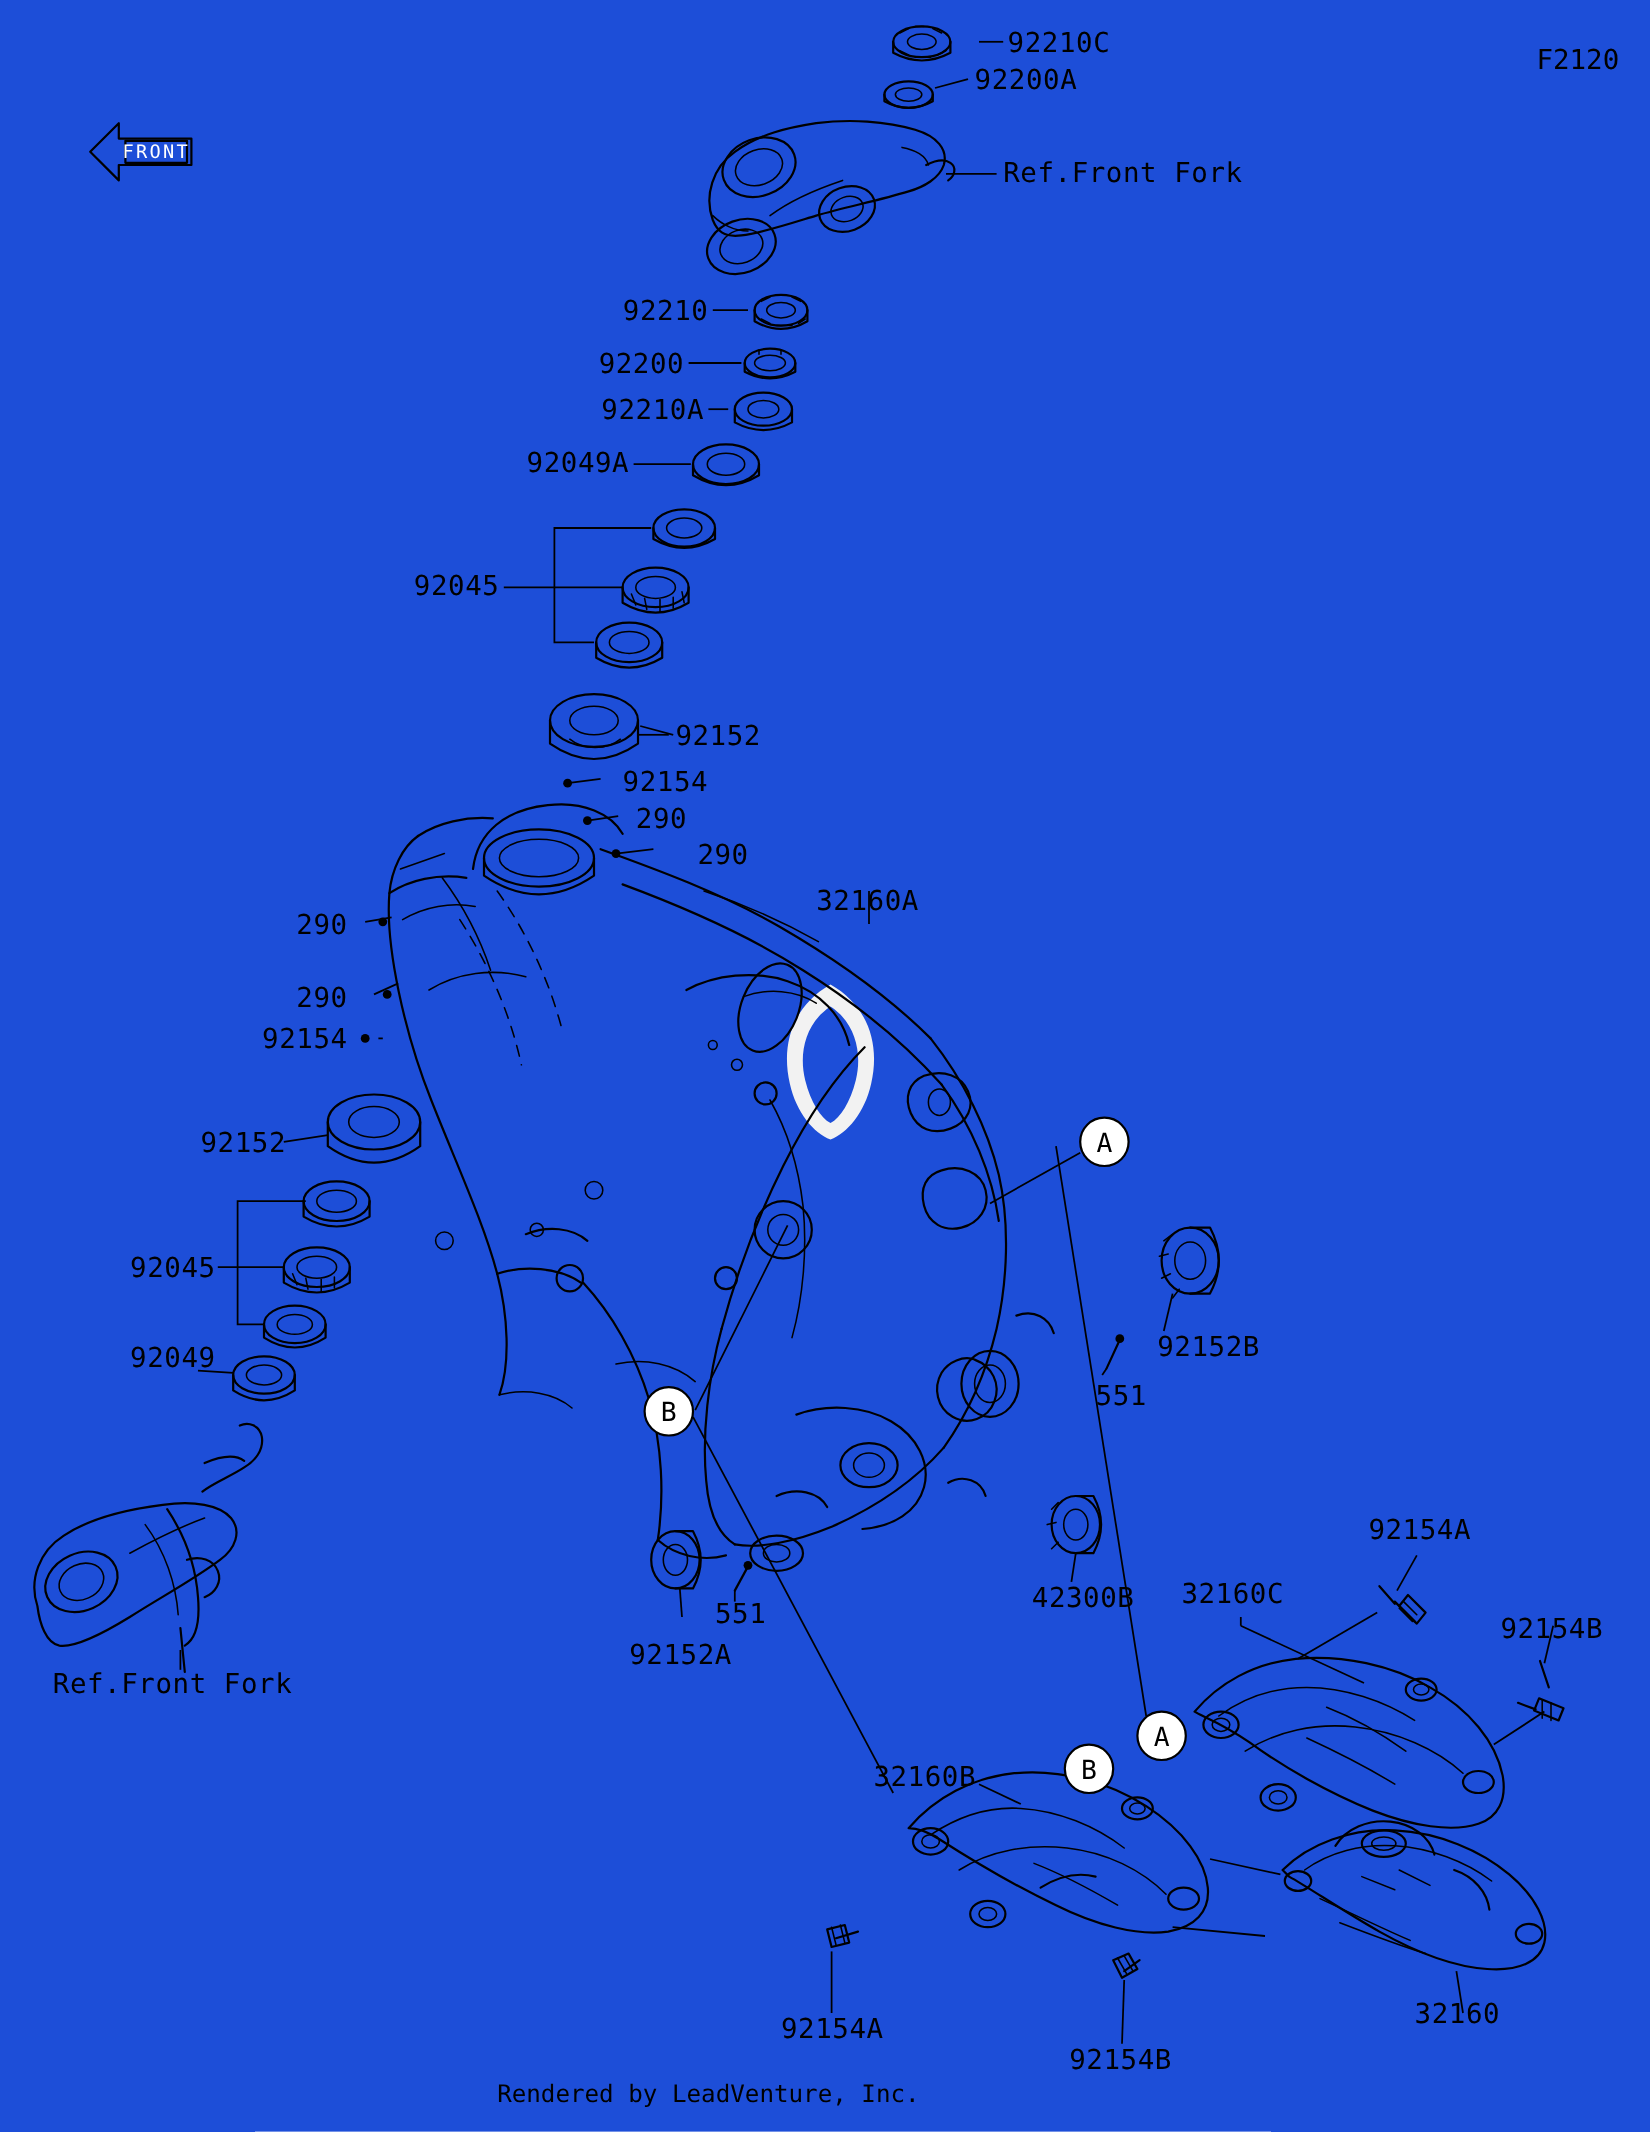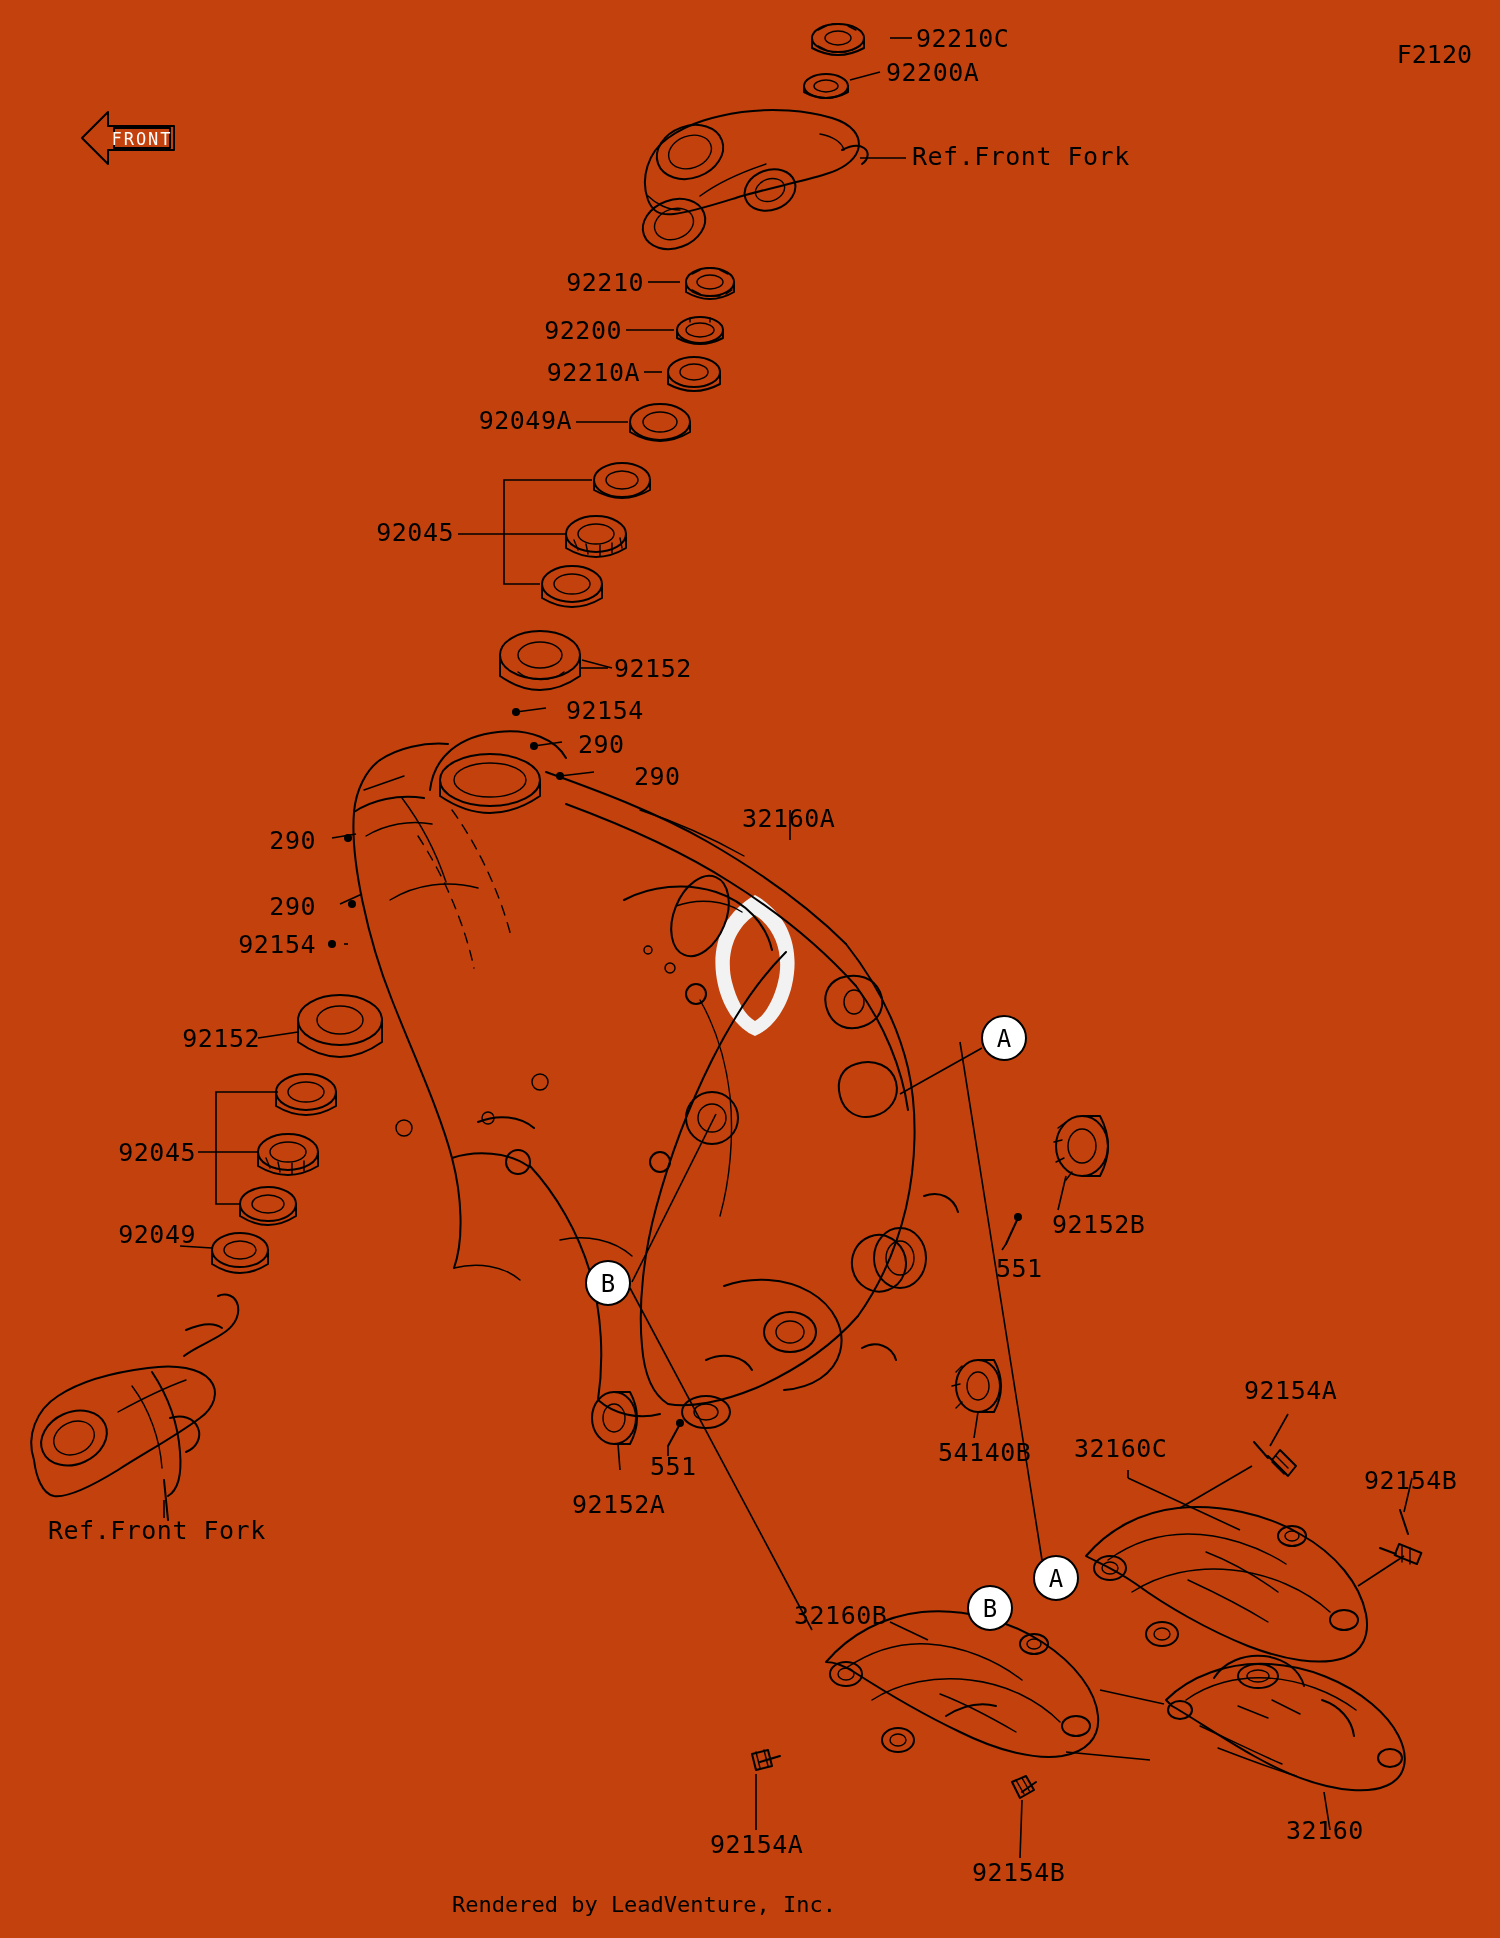--- a/index.html
+++ b/index.html
@@ -9,21 +9,21 @@
   }
   body {
     font-family: "DejaVu Sans Mono", "Liberation Mono", monospace;
     color: #000000;
   }
   #page {
     position: relative;
     width: 1500px;
     height: 1938px;
     overflow: hidden;
-    background: #c2410c;
+    background: #1d4ed8;
   }
   .lbl {
     position: absolute;
     font-family: "DejaVu Sans Mono", "Liberation Mono", monospace;
     font-size: 25px;
     letter-spacing: 0.5px;
     color: #000;
     white-space: nowrap;
     line-height: 1;
   }
@@ -511,21 +511,21 @@
   <div class="lbl r" style="left:200px; top:932px; width:116px;">92154</div>
   <div class="lbl" style="left:742px; top:806px;">32160A</div>
   <div class="lbl r" style="left:168px; top:1026px; width:92px;">92152</div>
   <div class="lbl r" style="left:62px;  top:1140px; width:134px;">92045</div>
   <div class="lbl r" style="left:78px;  top:1222px; width:118px;">92049</div>
   <div class="lbl" style="left:48px;  top:1518px;">Ref.Front Fork</div>
   <div class="lbl" style="left:1052px; top:1212px;">92152B</div>
   <div class="lbl" style="left:996px; top:1256px;">551</div>
   <div class="lbl" style="left:650px; top:1454px;">551</div>
   <div class="lbl" style="left:572px; top:1492px;">92152A</div>
-  <div class="lbl" style="left:938px; top:1440px;">54140B</div>
+  <div class="lbl" style="left:938px; top:1440px;">42300B</div>
   <div class="lbl" style="left:1244px; top:1378px;">92154A</div>
   <div class="lbl" style="left:1364px; top:1468px;">92154B</div>
   <div class="lbl" style="left:1074px; top:1436px;">32160C</div>
   <div class="lbl" style="left:794px; top:1590px;margin-top:13px;">32160B</div>
   <div class="lbl" style="left:1286px; top:1818px;">32160</div>
   <div class="lbl" style="left:710px; top:1832px;">92154A</div>
   <div class="lbl" style="left:972px; top:1860px;">92154B</div>
 
   <div class="footer">Rendered by LeadVenture, Inc.</div>
 

